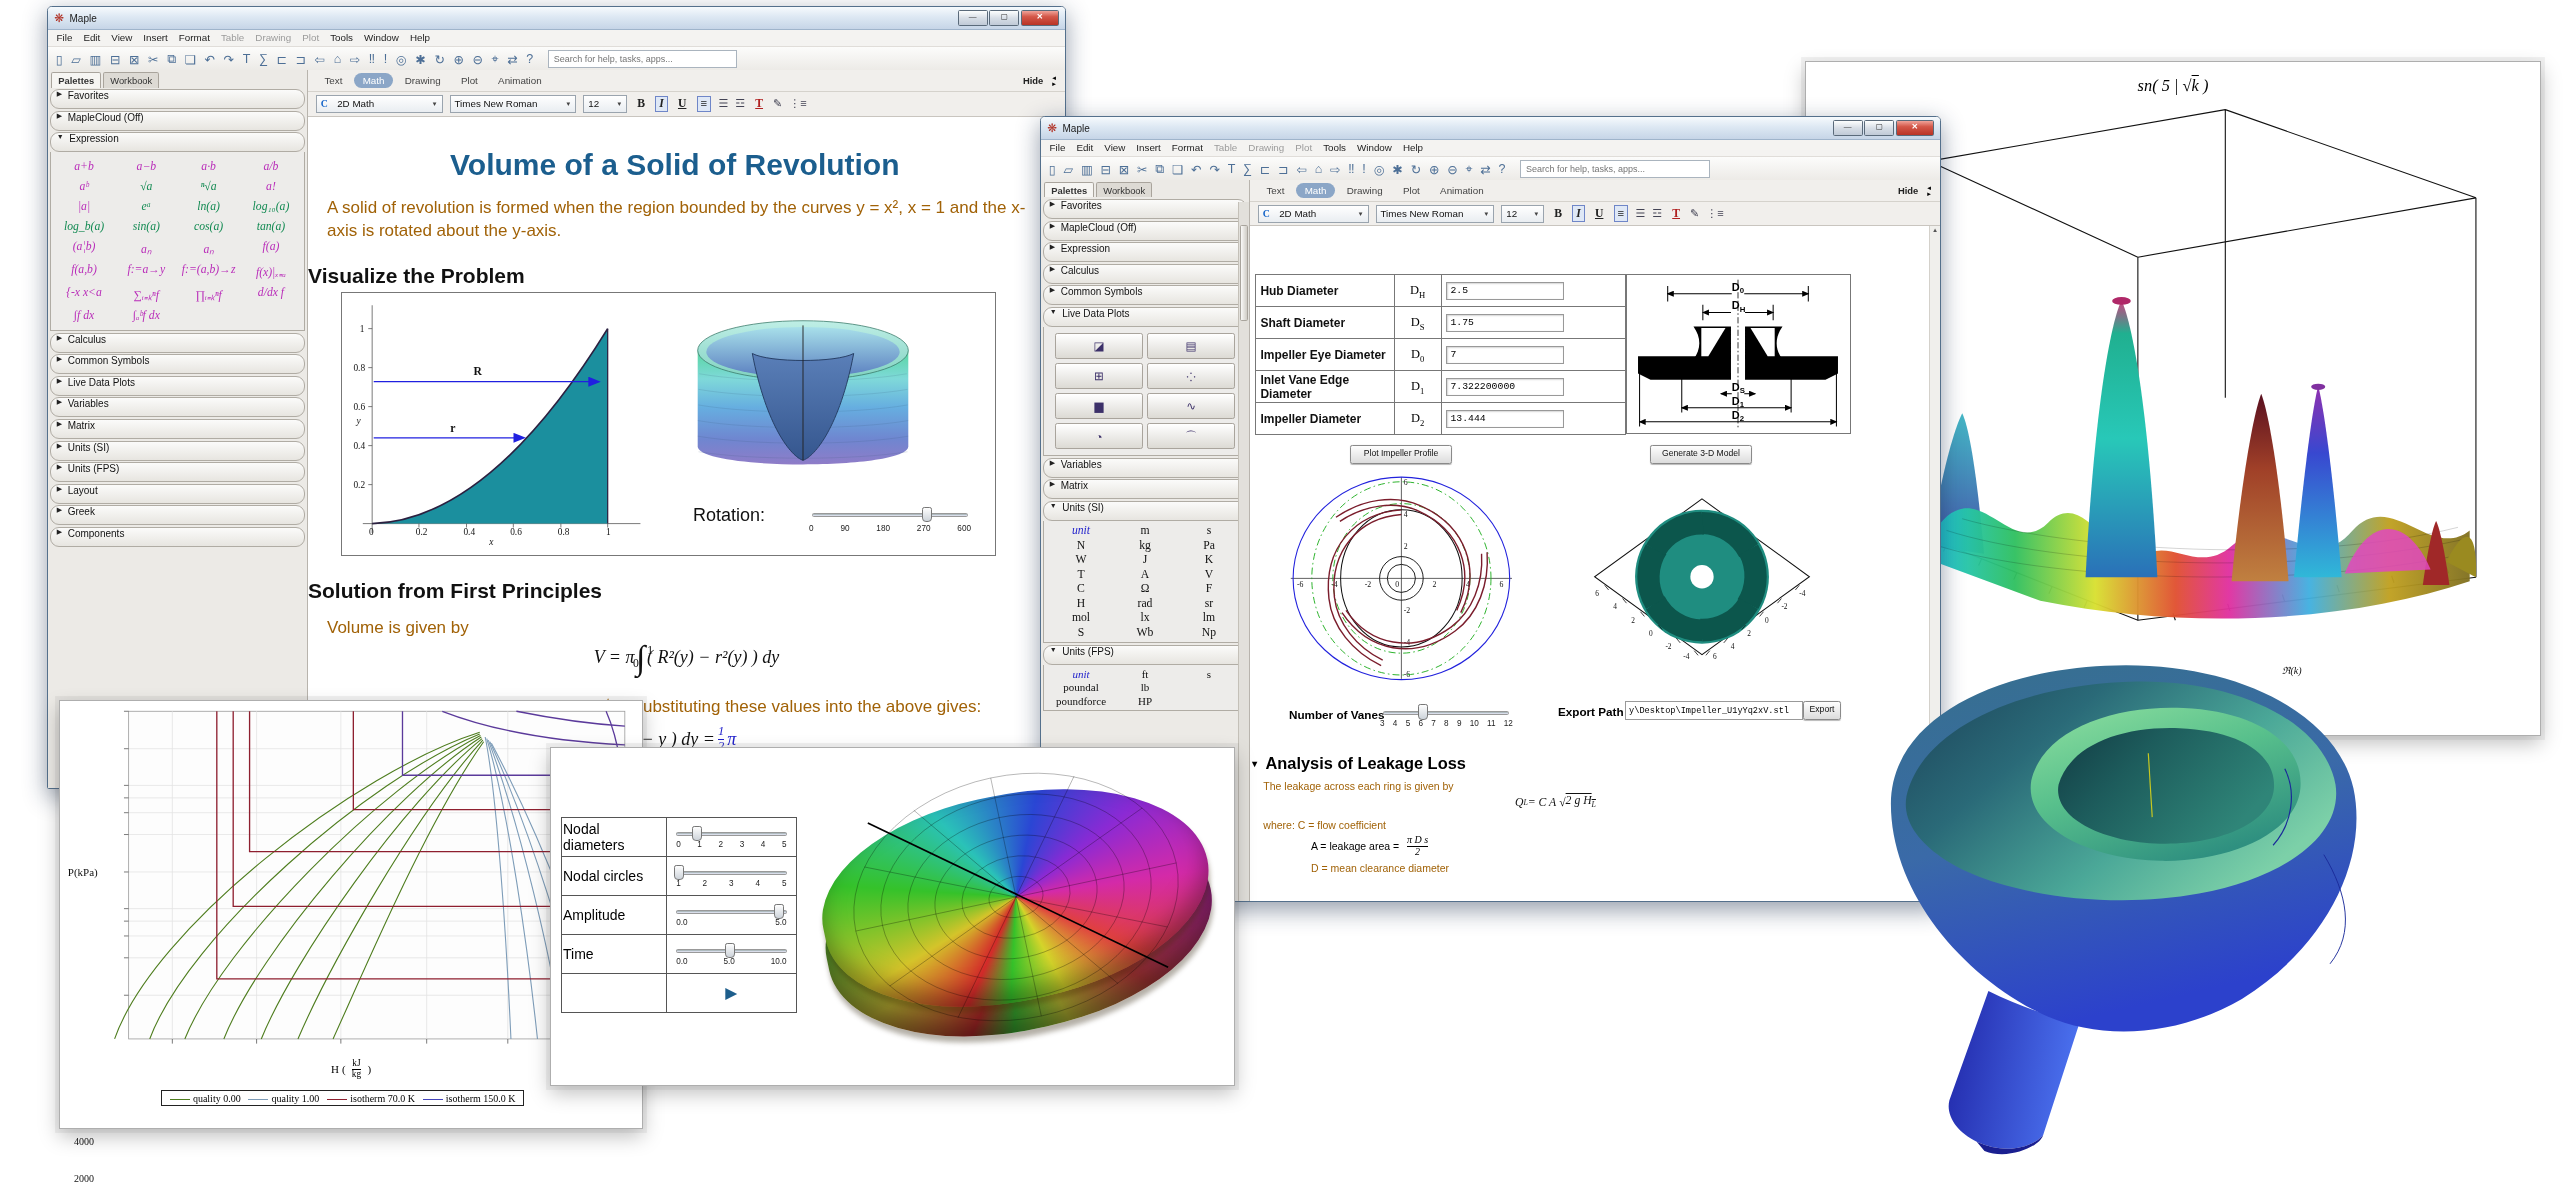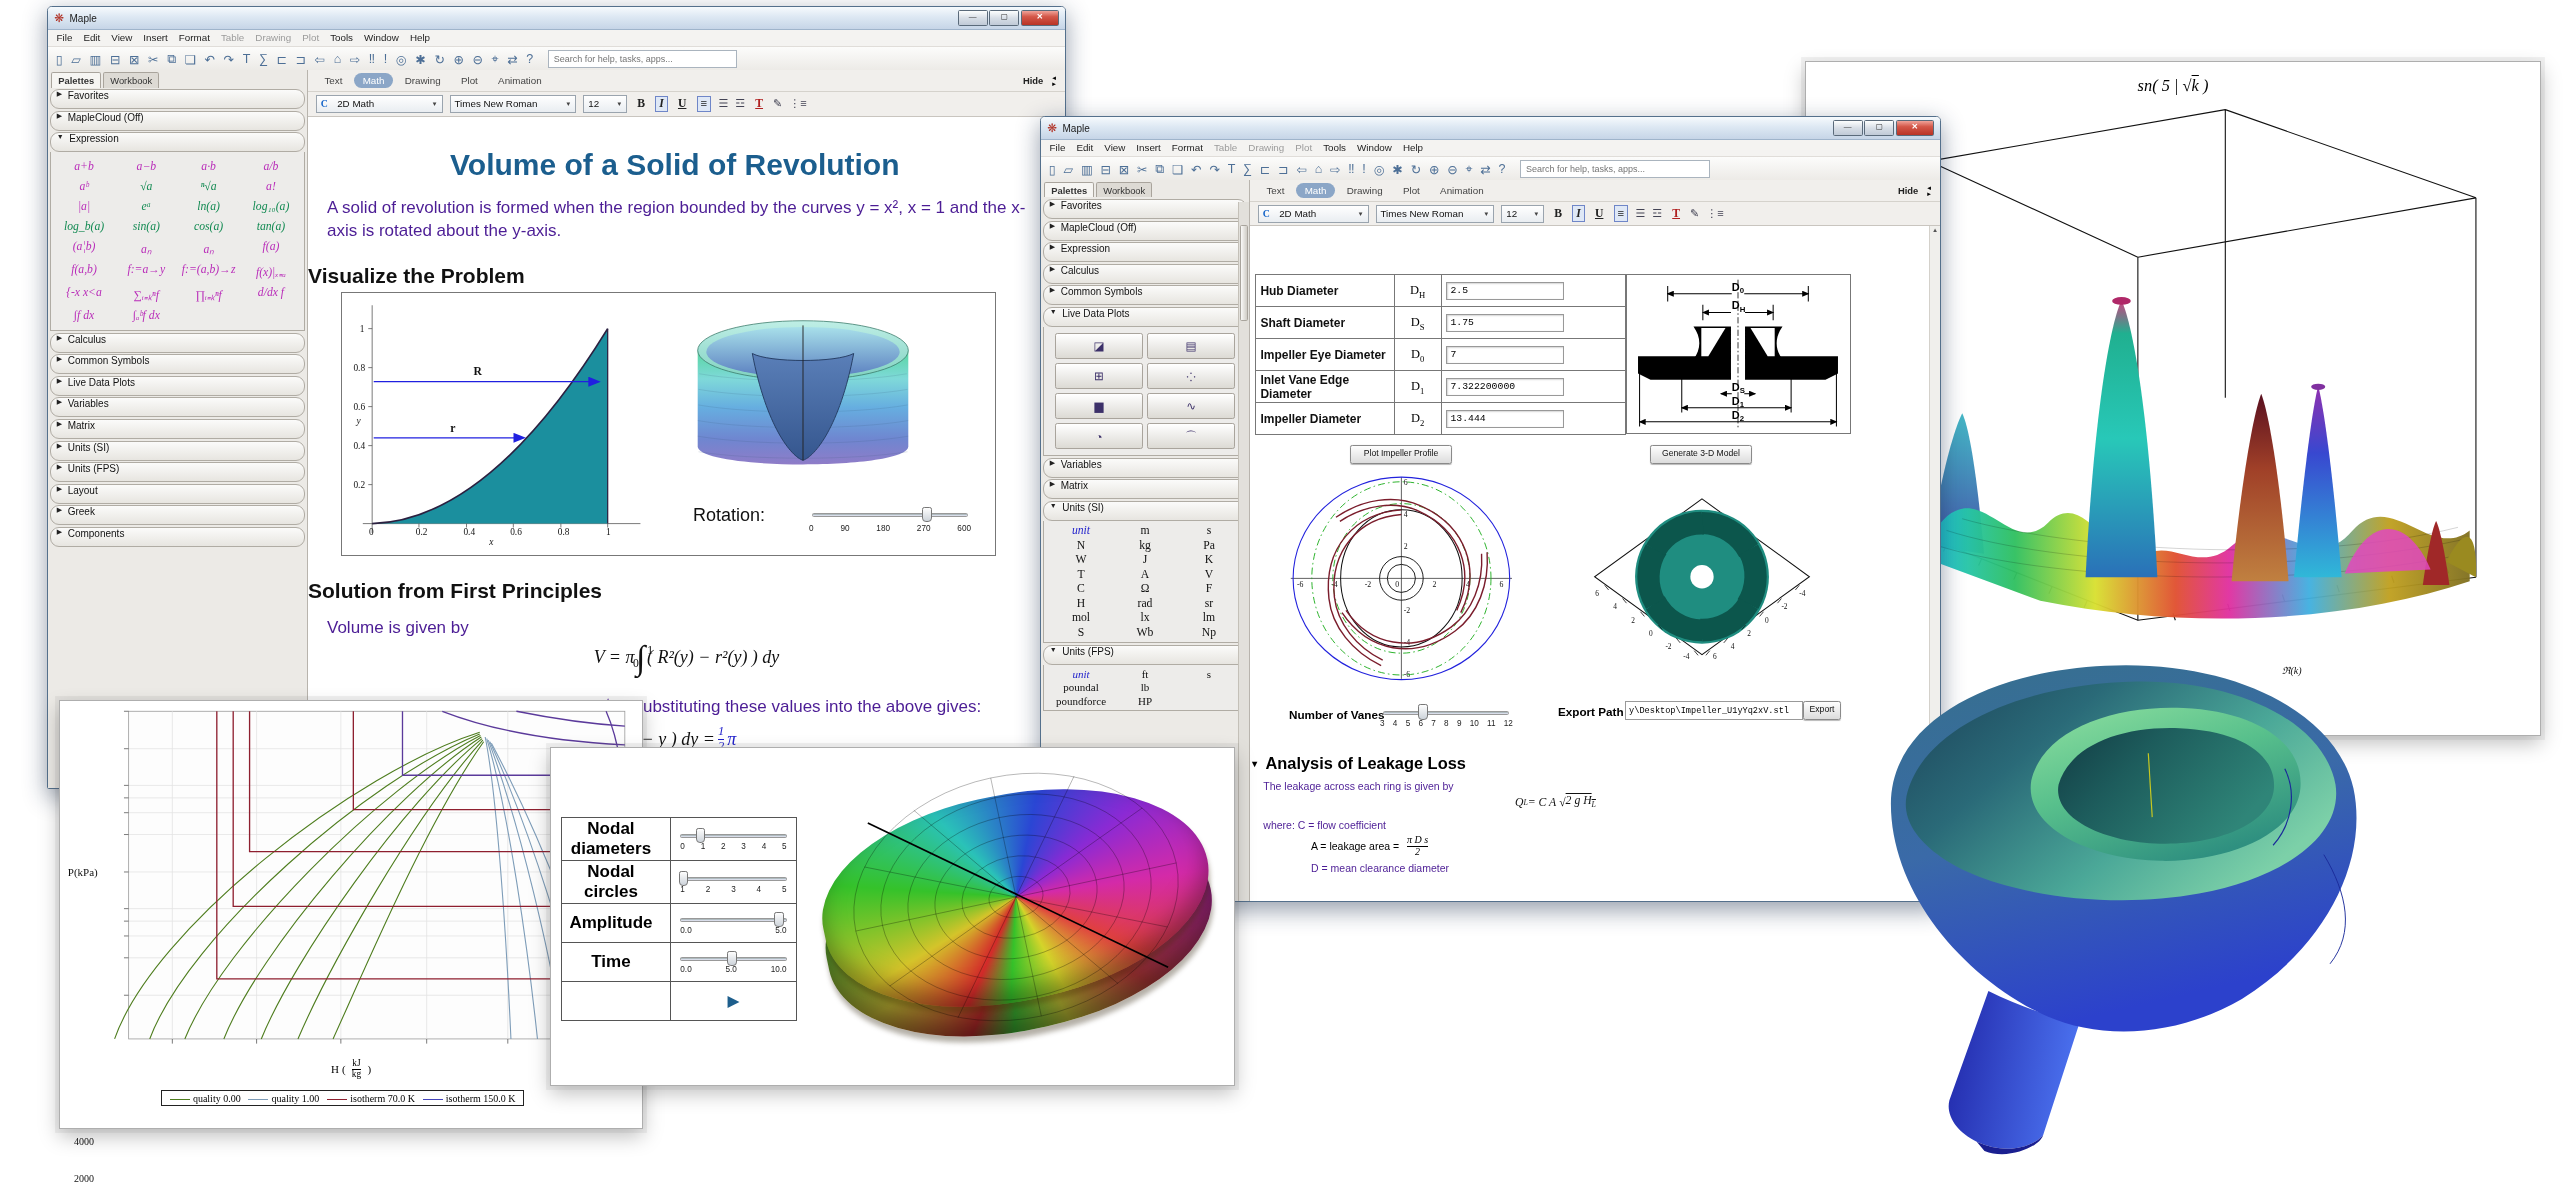--- a/index.html
+++ b/index.html
@@ -48,21 +48,21 @@
   .cbadge{color:#1464c8;font-weight:bold;font-family:"Liberation Serif",serif}
   .fbtn{font:bold 11.7px "Liberation Serif",serif;color:#222;padding:0.8px 3.1px}
   .fbtn.it{font-style:italic}.fbtn.un{text-decoration:underline}
   .fbtn.boxed{border:0.8px solid #6f86c8;background:#dfe8f6}
   .fico{font-size:11px;color:#445}
   .doc{flex:1;background:#fff;position:relative;overflow:hidden}
   .vscroll{position:absolute;right:0;top:0;bottom:0;width:10px;background:#f0efec;border-left:0.8px solid #d4d1cb;font-size:6.2px;text-align:center;color:#555}
   
   .dtitle{position:absolute;left:0;right:23.4px;text-align:center;font-weight:bold;color:#1b5e8e}
   .dh2{position:absolute;left:0;right:23.4px;text-align:left;font-weight:bold;color:#111}
-  .dpara{position:absolute;color:#4c1d95;line-height:1.35}
+  .dpara{position:absolute;color:#a16207;line-height:1.35}
   .mathser{font-family:"Liberation Serif",serif;font-style:italic}
   .plotframe{position:absolute;border:0.8px solid #777;background:#fff}
   .fm{position:absolute;display:flex;align-items:center;font:italic 18px "Liberation Serif",serif;color:#111}
   .big-int{font-size:34px;font-style:normal;line-height:31px;position:relative;margin:0 1.6px}
   .int-hi{position:absolute;top:-6.2px;right:-7.8px;font-size:11.7px}
   .int-lo{position:absolute;bottom:-6.2px;left:-3.1px;font-size:11.7px}
   .frac{display:inline-flex;flex-direction:column;align-items:center;font-size:12.5px;line-height:1.05;margin:0 3.1px}
   .frac .bar{border-top:0.8px solid currentColor;width:100%}
   .blue{color:#2222cc}
   
@@ -78,21 +78,21 @@
   .tinput{width:109px;height:15.6px;border:0.8px solid #999;box-shadow:inset 0.8px 0.8px 1.6px #ccc;font:9.8px "Liberation Mono",monospace;padding:0 3.1px}
   .pushbtn{position:absolute;height:16.4px;border:0.8px solid #8a8a8a;border-radius:2.3px;background:linear-gradient(#fefefe,#dcdcdc);font-size:8.6px;color:#111;text-align:center;line-height:15px;box-shadow:0 0.8px 0.8px #bbb}
   
   .panel{position:absolute;background:#fff;border:0.8px solid #aeaeae;box-shadow:0 0 0 3.9px rgba(120,120,120,.10),0 7.8px 19px rgba(0,0,0,.25)}
   .ticklab{position:absolute;font:10px "Liberation Serif",serif;color:#111}
   .legendbox{position:absolute;display:flex;align-items:center;gap:7.8px;border:0.8px solid #222;background:#fff;padding:1.6px 7.8px;font:10px "Liberation Serif",serif}
   .lswatch{display:inline-block;width:20px;height:1.6px;margin-right:3.1px;vertical-align:middle}
   
   .ctbl{position:absolute;border-collapse:collapse}
   .ctbl td{border:0.8px solid #555;height:36px;vertical-align:middle;background:#fff}
-  .clabel{font-weight:bold;font-size:17px;text-align:center;padding-right:11px;width:101px}
+  .clabel{font-weight:normal;font-size:14px;text-align:left;padding-right:11px;width:101px}
   .csl{width:133px;padding:0 9.4px}
   .play{color:#1d5e8c;font-size:15.6px;text-align:center}
   .drumwrap{position:absolute;overflow:hidden}
   .drum{position:absolute;border-radius:47% 53% 50% 50%;transform:rotate(-12deg) scaleY(.8);background:conic-gradient(from 210deg,#d42a2a,#d4c42a 10%,#35c22a 22%,#2ac2b8 34%,#2a46d4 47%,#8a2ad4 58%,#d42aa8 68%,#e04040 78%,#d4d42a 88%,#35c22a 95%,#d42a2a);box-shadow:inset 0 -17px 26.5px rgba(0,0,0,.35),0 7.8px 6.2px rgba(60,40,0,.35)}
 </style>
 </head>
 <body>
 
 <div id="stage">
 

